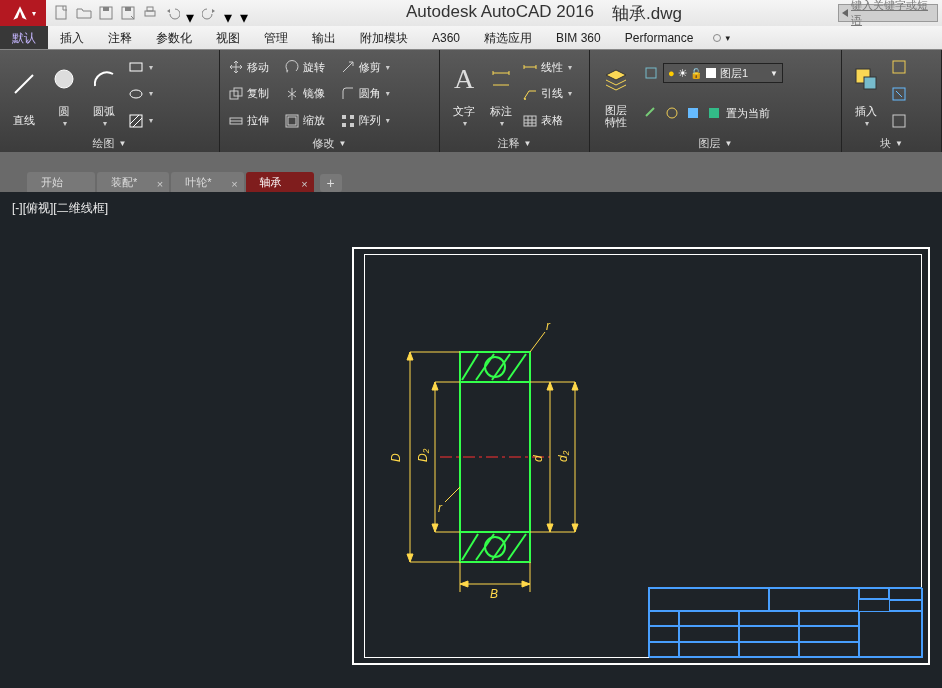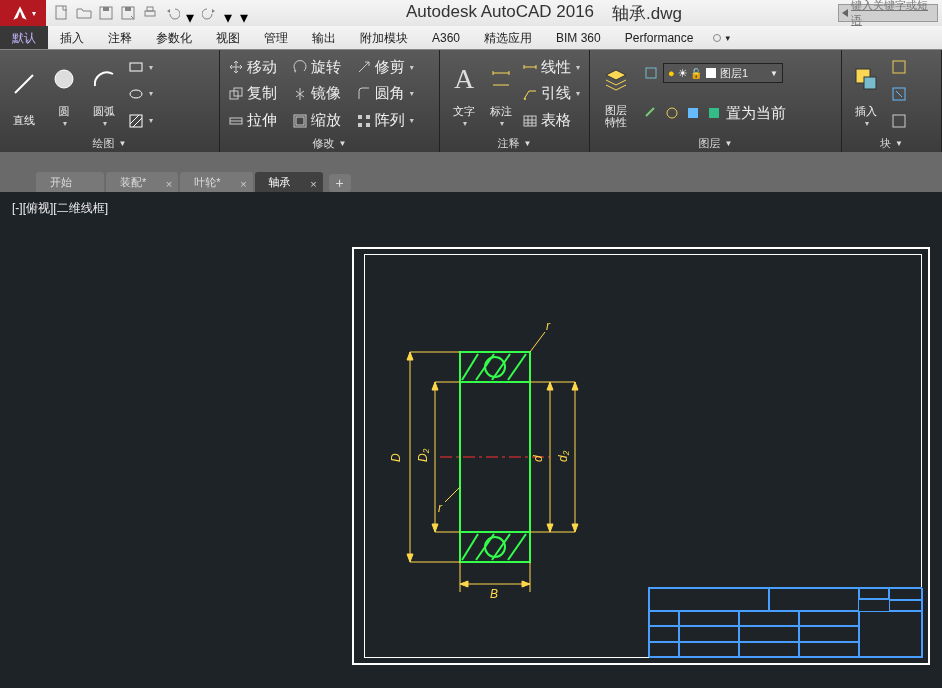--- a/index.html
+++ b/index.html
@@ -27,34 +27,34 @@
   .ribbon { height:102px; background:linear-gradient(#5a5a5a,#3c3c3c); display:flex; }
   .panel { border-right:1px solid #222; display:flex; flex-direction:column; padding:4px 4px 0 4px; }
   .panel-body { flex:1; display:flex; }
   .panel-label { height:18px; text-align:center; font-size:11px; color:#ddd; display:flex; align-items:center; justify-content:center; gap:4px;}
   .panel-label .dd { font-size:8px; }
   .big-btn { display:flex; flex-direction:column; align-items:center; justify-content:flex-end; width:40px; height:76px; padding-bottom:2px; cursor:pointer; }
   .big-btn .ico-area { flex:1; display:flex; align-items:center; justify-content:center; }
   .big-btn .lbl { font-size:11px; color:#eee; }
   .small-row { display:flex; align-items:center; height:24px; gap:3px; cursor:pointer;}
   .small-row .ico { width:16px; height:16px; display:flex; align-items:center; justify-content:center;}
-  .small-row .lbl { font-size:15px; color:#eee; }
+  .small-row .lbl { font-size:11px; color:#eee; }
   .dd-sm { font-size:8px; color:#ccc; margin-left:2px; }
   .col { display:flex; flex-direction:column; justify-content:space-around; padding:0 4px; }
   .layer-combo { width:120px; height:20px; background:#555; border:1px solid #222; display:flex; align-items:center; font-size:11px; color:#eee; padding:0 4px;}
   .layer-combo .bulb{color:#ffcc00; margin-right:3px;}
   .layer-combo .sun{color:#fff; margin-right:3px;}
   .layer-combo .lock{color:#ccc; margin-right:3px; font-size:10px;}
   .layer-combo .sq{ width:10px;height:10px;background:#fff;margin-right:4px;}
   .layer-combo .dd{ margin-left:auto; font-size:8px;}
   .icon-btn { width:18px; height:18px; display:flex; align-items:center; justify-content:center; cursor:pointer;}
   
-  .doctabs { height:40px; background:#6a6a6a; display:flex; align-items:flex-end; padding-left:36px; gap:0; }
+  .doctabs { height:40px; background:#6a6a6a; display:flex; align-items:flex-end; padding-left:27px; gap:0; }
   .doctab { height:20px; padding:0 32px 0 14px; font-size:11px; line-height:20px; color:#ddd; background:#787878; border-radius:3px 3px 0 0; margin-right:2px; position:relative; cursor:pointer;}
-  .doctab.active { background:#404040; color:#fff; }
+  .doctab.active { background:#7f1d1d; color:#fff; }
   .doctab .x { position:absolute; right:6px; top:2px; font-size:11px; color:#ccc;}
   .doctab-plus { width:22px; height:18px; background:#787878; border-radius:3px; display:flex;align-items:center;justify-content:center;color:#ddd;font-size:14px;margin-left:4px;cursor:pointer;}
   
   .canvas-wrap { position:relative; height:512px; background:#1e2328; }
   .vp-label { position:absolute; left:12px; top:8px; font-size:12px; color:#eee; }
   .sheet-frame { position:absolute; border:2px solid #fff; }
   .sheet-inner { position:absolute; border:1px solid #fff; }
   svg.drawing { position:absolute; }
   .title-block { position:absolute; border:1px solid #489fff; }
   .title-block div { border:1px solid #489fff; font-size:9px; color:#1a56ff; position:absolute; box-sizing:border-box; }

